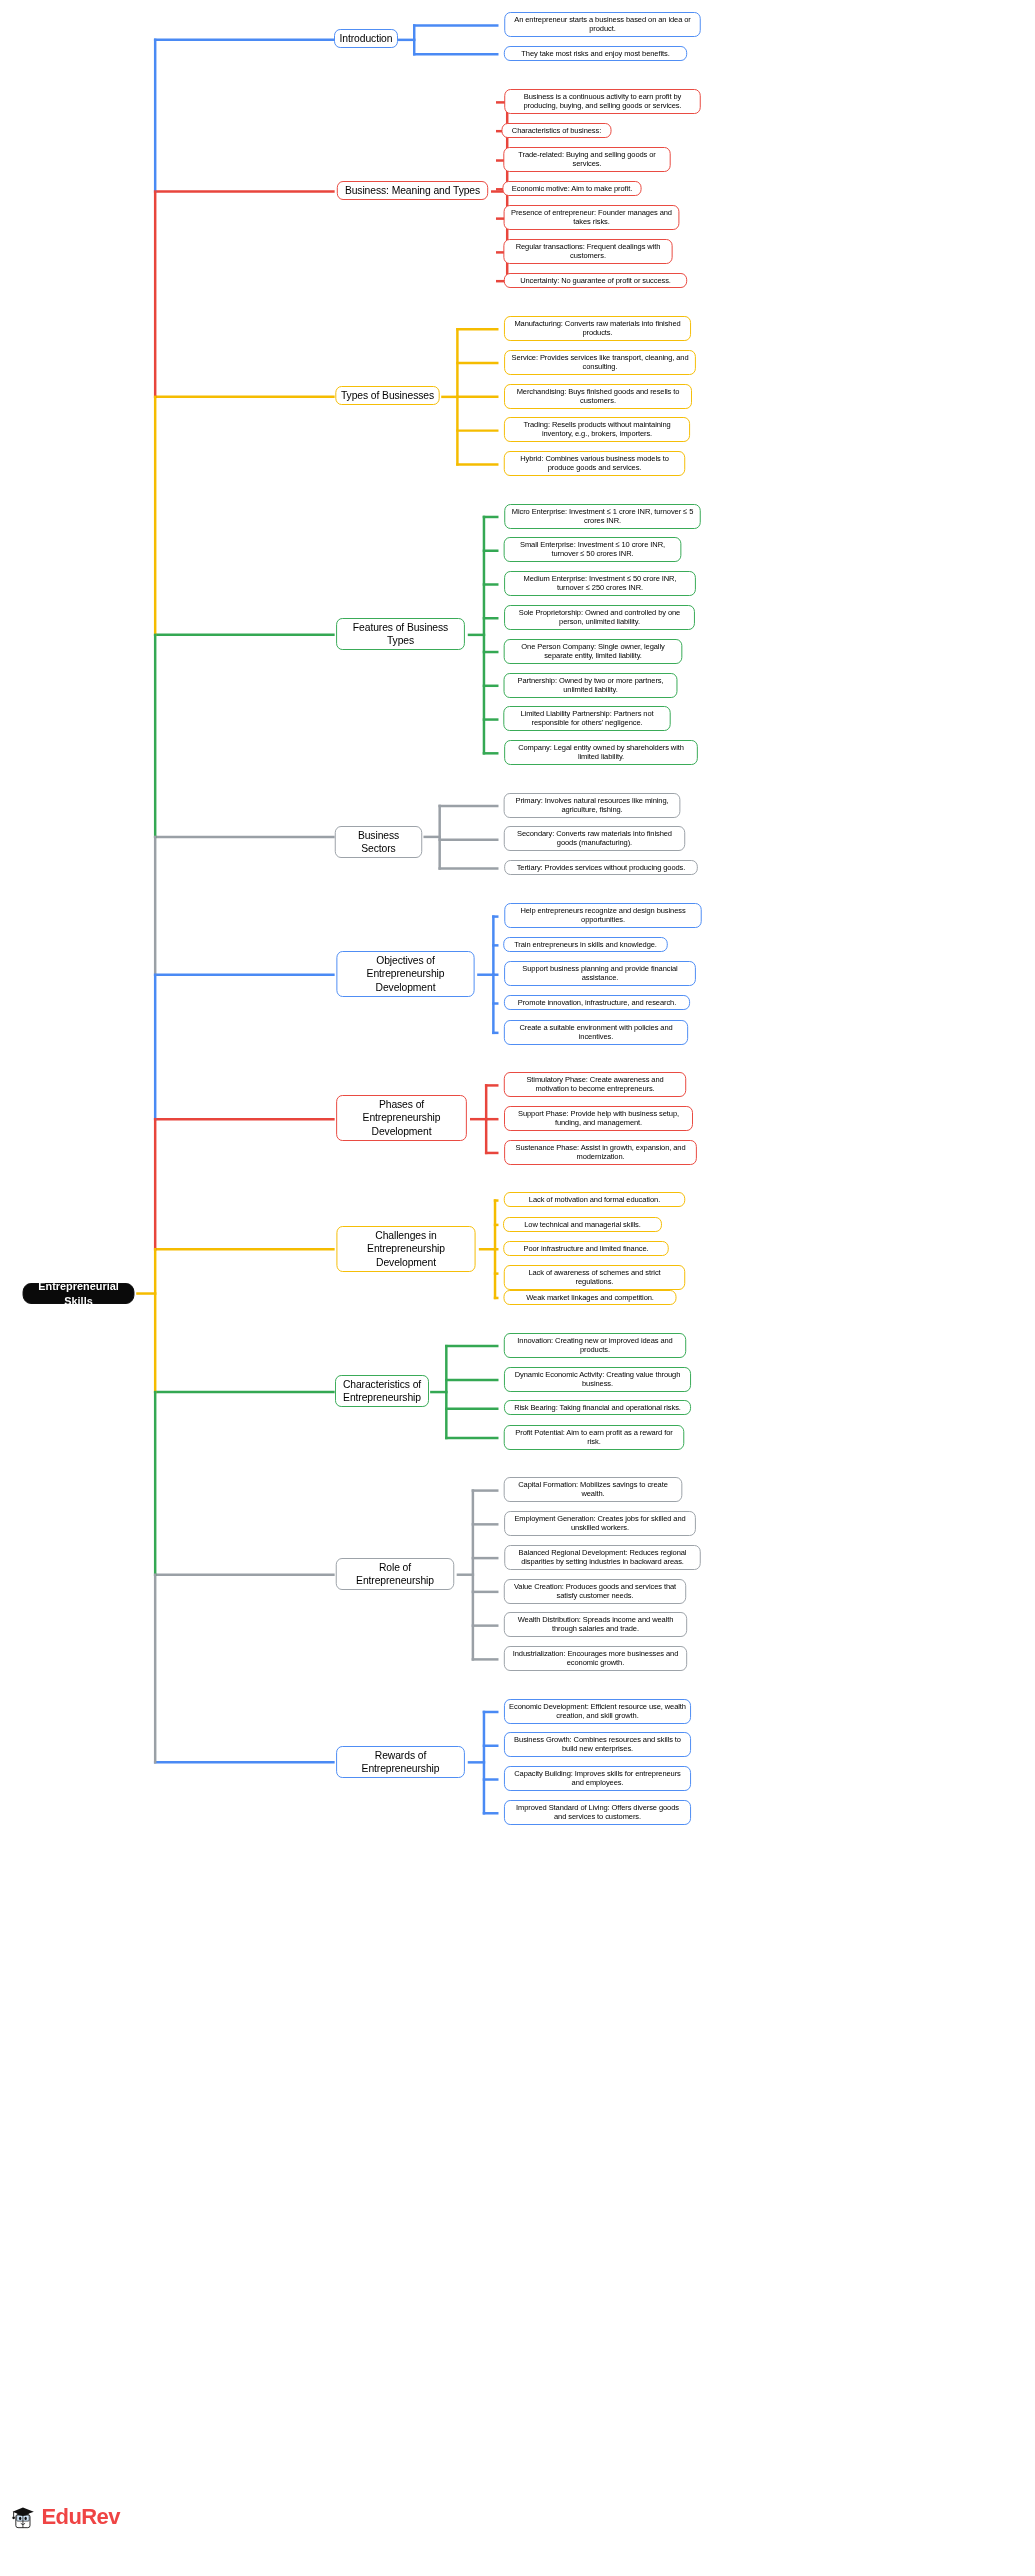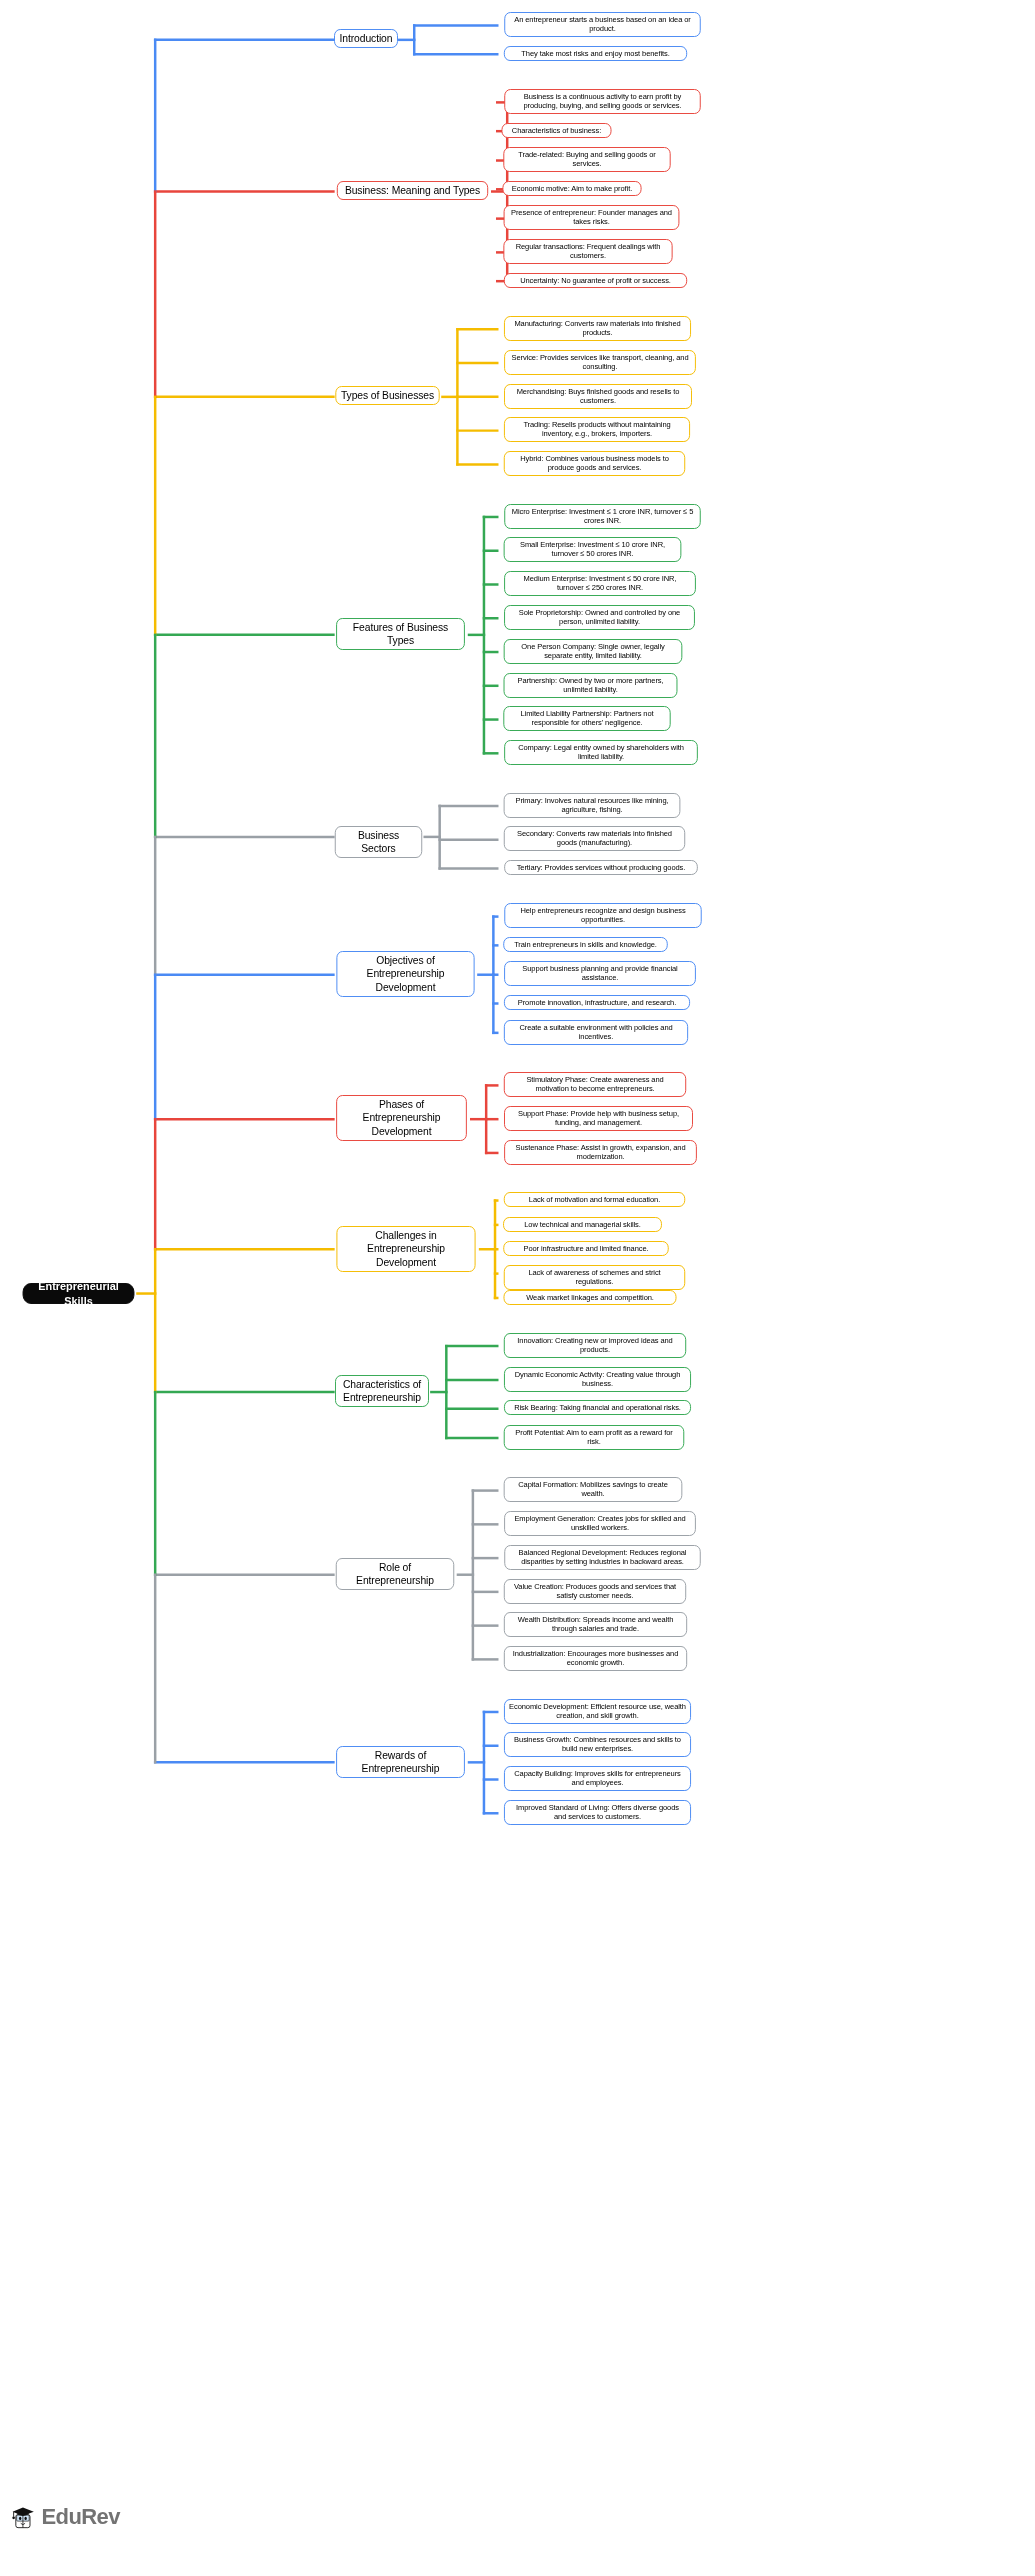--- a/index.html
+++ b/index.html
@@ -71,21 +71,21 @@
     position: absolute;
     left: 12px;
     top: 2504px;
     display: flex;
     align-items: center;
     gap: 5.5px;
   }
   .logo-text {
     font-size: 22px;
     font-weight: bold;
-    color: #737373;
+    color: #ef4444;
     letter-spacing: -0.6px;
     font-family: "Liberation Sans", sans-serif;
   }
 </style>
 </head>
 <body>
 
 <div id="map">
   <svg id="edges" viewBox="0 0 1871 4654" width="1036" height="2576" xmlns="http://www.w3.org/2000/svg">
       <path d="M748 46 H898" fill="none" stroke="#4a8af4" stroke-width="4.5" stroke-linecap="square"></path>

